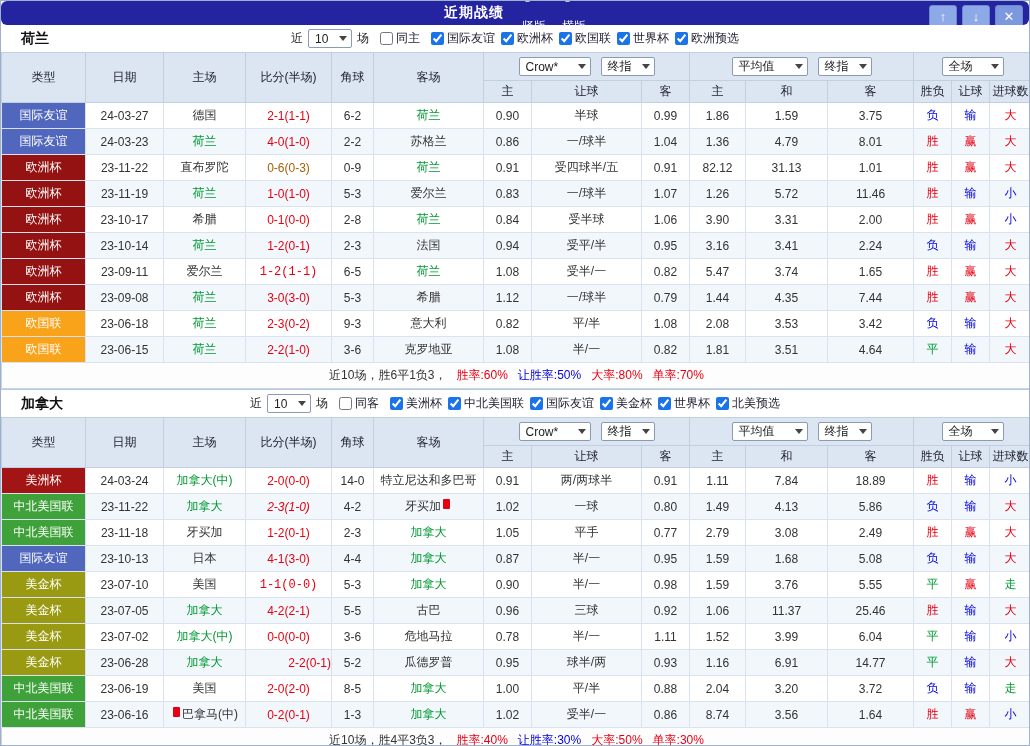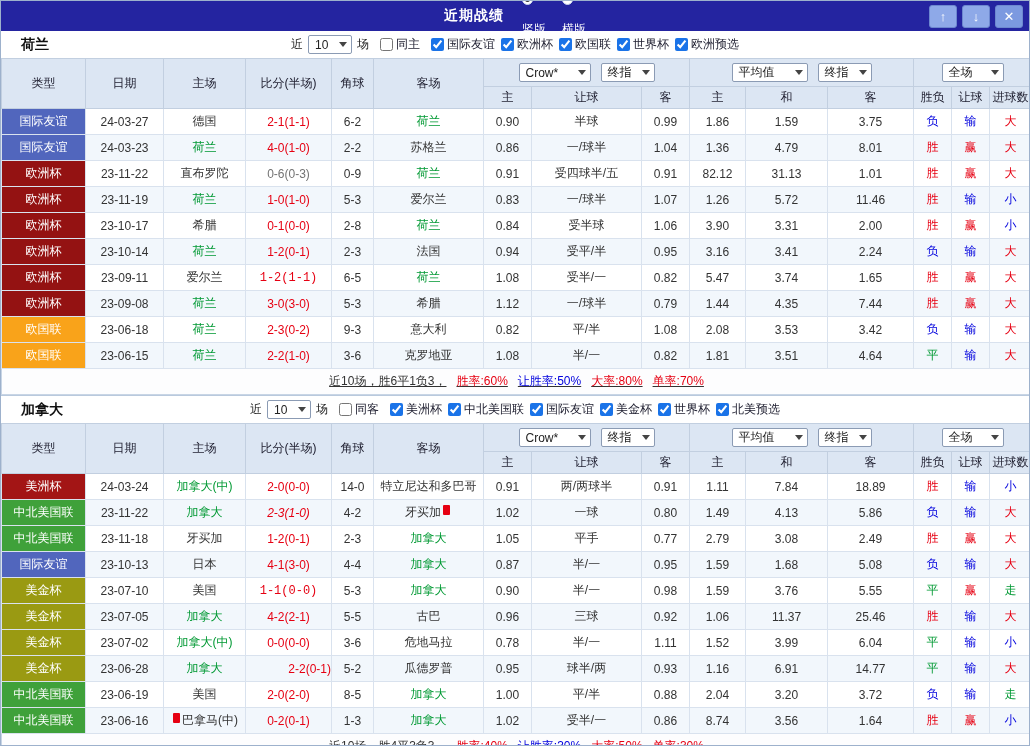--- a/index.html
+++ b/index.html
@@ -1,20 +1,20 @@
 <!DOCTYPE html>
 <html><head>
 <meta charset="utf-8">
 <style>
   html,body { margin:0; padding:0; background:#e8e8e8; }
   body { font-family:"Liberation Sans","DejaVu Sans",sans-serif; }
   .app { width:1030px; height:746px; background:#fff; border:1px solid #9db1cc; box-sizing:border-box; overflow:hidden; }
 
   
-  .titlebar { height:30px; background:#2424a0; color:#fff; display:flex; align-items:center; justify-content:center; position:relative; }
+  .titlebar { height:24px; background:#2424a0; color:#fff; display:flex; align-items:center; justify-content:center; position:relative;border-radius:6px; }
   .title { font-size:14px; font-weight:bold; letter-spacing:1px; }
   .radios { display:flex; align-items:center; gap:16px; margin-left:18px; font-size:12px; }
   .radio { display:inline-flex; align-items:flex-start; gap:16px; cursor:pointer;flex-direction:column; }
   .radio-circle { width:11px; height:11px; border-radius:50%; background:#fff; border:1px solid #cfd8ee; position:relative; box-sizing:border-box; }
   .radio-circle.checked::after { content:""; position:absolute; left:2px; top:2px; right:2px; bottom:2px; border-radius:50%; background:#333; }
   .winbtns { position:absolute; right:6px; top:4px; display:flex; gap:5px; }
   .winbtn { width:26px; height:21px; background:#8ea9e8; border:1px solid #6d88cf; border-radius:3px; color:#fff; font-size:13px; font-weight:bold; display:flex; align-items:center; justify-content:center; cursor:pointer; }
   .winbtn.close { background:#7c99e0; }
 
   
@@ -31,21 +31,21 @@
 
   
   table { border-collapse:collapse; table-layout:fixed; width:100%; font-size:12px; color:#333; }
   th,td { border:1px solid #d9e2ee; text-align:center; padding:0; height:25px; overflow:hidden; white-space:nowrap; }
   thead th { background:#dce6f3; border-color:#c2cfe0; font-weight:normal; color:#223; }
   thead tr.selects-row th { height:27px; }
   thead tr.sub-row th { height:21px; }
   .sel-cell .group { display:flex; align-items:center; justify-content:center; gap:10px; }
   tbody tr.alt td { background:#f2f7fc; }
   td.type-cell { color:#fff; }
-  tfoot td { height:25px; background:#fdfdfe; border-color:#c8d5e5;text-decoration:underline; }
+  tfoot td { height:25px; background:#fdfdfe; border-color:#c8d5e5; }
   .seg + .seg { margin-left:10px; }
   .section + .section { border-top:1px solid #b9c9dd; }
 
   .redcard { display:inline-block; width:7px; height:10px; background:#e60012; border-radius:1px; margin:0 2px 0 2px; vertical-align:text-top; }
 </style>
 </head>
 <body>
 
 <div class="app">
 
@@ -204,21 +204,21 @@
             <td>4.79</td>
             <td>8.01</td>
             <td style="color: rgb(230, 0, 18);">胜</td>
             <td style="color: rgb(230, 0, 18);">赢</td>
             <td style="color: rgb(230, 0, 18);">大</td>
           </tr>
           <tr>
             <td class="type-cell" style="background: rgb(148, 18, 18);">欧洲杯</td>
             <td>23-11-22</td>
             <td><span>直布罗陀</span></td>
-            <td style="color: #737373;">0-6(0-3)</td>
+            <td style="color: #a16207;">0-6(0-3)</td>
             <td>0-9</td>
             <td><span style="color: rgb(0, 153, 51);">荷兰</span></td>
             <td>0.91</td>
             <td>受四球半/五</td>
             <td>0.91</td>
             <td>82.12</td>
             <td>31.13</td>
             <td>1.01</td>
             <td style="color: rgb(230, 0, 18);">胜</td>
             <td style="color: rgb(230, 0, 18);">赢</td>

